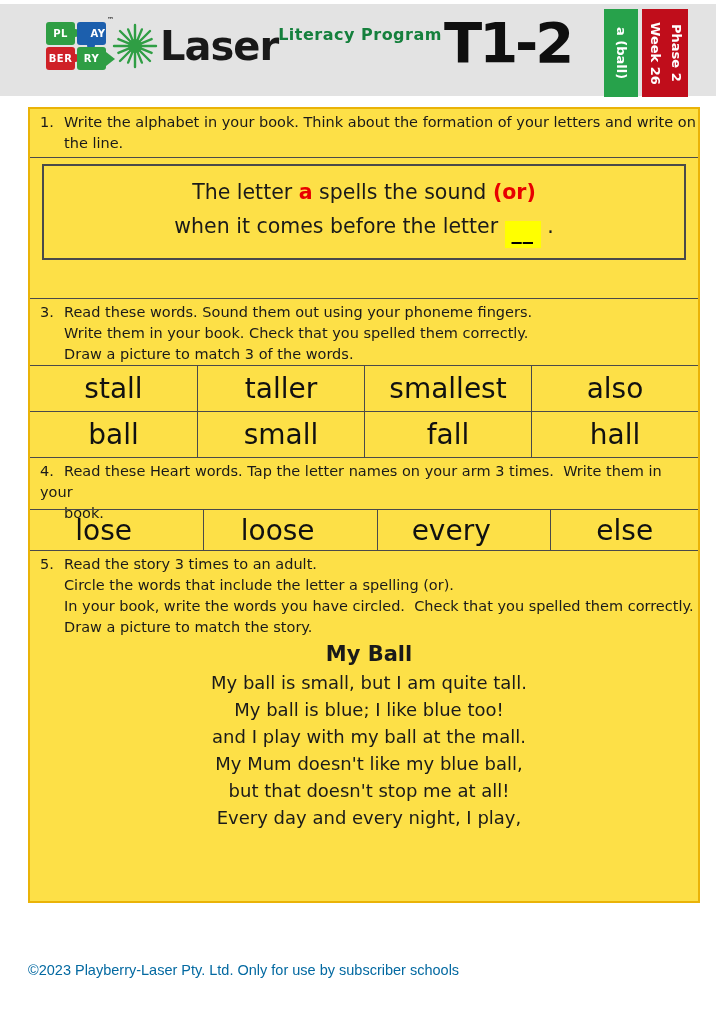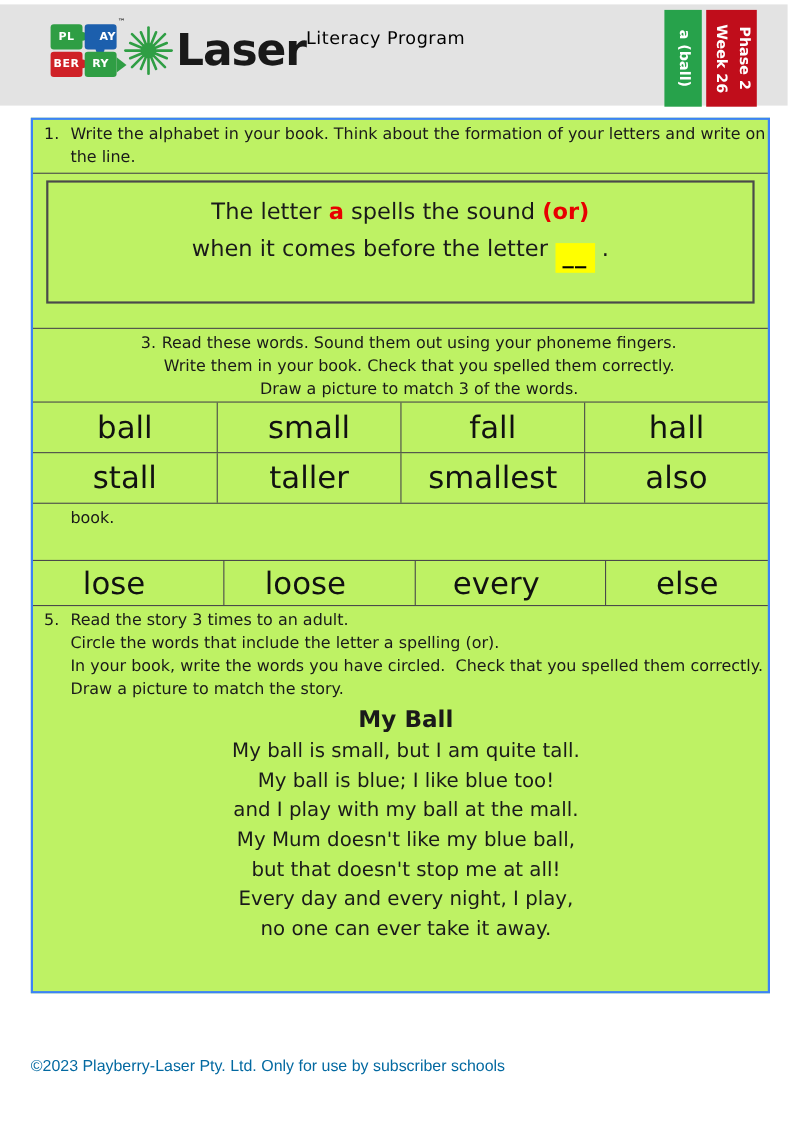--- a/index.html
+++ b/index.html
@@ -17,47 +17,47 @@
   .p-pl { background:#2f9e44; } .p-pl .knob { right:-4px; top:7px; background:#2f9e44; }
   .p-ay { background:#1c5fad;padding-left:13px; } .p-ay .knob { left:10px; bottom:-4px; background:#1c5fad; }
   .p-ber { background:#cf2127; } .p-ber .knob { right:-4px; top:7px; background:#cf2127; }
   .p-ry { background:#2f9e44; }
   .p-ry .arrow { position:absolute; right:-9px; top:5px; width:0; height:0;
                  border-top:7px solid transparent; border-bottom:7px solid transparent; border-left:9px solid #2f9e44; }
   .tm { position:absolute; right:-8px; top:-6px; font-size:7px; color:#333; font-weight:bold; }
   .burst { margin-left:6px; margin-right:2px; }
   .brand-col { display:flex; line-height:1; }
   .brand { font-size:40px; font-weight:800; color:#191919; letter-spacing:-1px; }
-  .brand-sub { font-size:16px; font-weight:normal; color:#000000; margin-top:1px; letter-spacing:.5px; }
+  .brand-sub { font-size:16px; font-weight:bold; color:#15803d; margin-top:1px; letter-spacing:.5px; }
   .brand-code { font-size:56px; font-weight:900; color:#0f0f0f; letter-spacing:-3px; line-height:.9; margin-left:2px; margin-top:-6px; }
 
   .tab { position:absolute; top:9px; height:88px; display:flex; align-items:center; justify-content:center; }
   .tab-sound { left:604px; width:34px; background:#27a24b; }
   .tab-phase { left:642px; width:46px; background:#c00d1b; }
   .vtxt { writing-mode:vertical-rl; color:#fff; font-weight:bold; font-size:13px; text-align:center; line-height:1.5; white-space:nowrap; }
   .tab-phase .vtxt div { line-height:1.6; }
 
   
   .sheet { position:absolute; left:28px; top:107px; width:672px; height:796px;
-           border:2px solid #3b82f6; background:#bef264; display:flex; flex-direction:column; }
+           border:2px solid #eab308; background:#fde047; display:flex; flex-direction:column; }
   .sec { border-top:1.5px solid #4a4a4a; }
   .sec:first-child { border-top:none; }
   .instr { font-size:14.5px; line-height:21px; padding-top:3px; }
   .iline { padding-left:10px; white-space:pre-wrap; }
   .iline .num { display:inline-block; width:24px; }
   .iline.cont { padding-left:34px; }
 
   .sec1 { height:48px; }
   .sec2 { height:141px; }
-  .sec3 { height:67px;text-align:center; }
+  .sec3 { height:67px; }
   .sec4 { height:52px; }
   .sec5 { flex:1; }
 
   
-  .rulebox { margin:3px 12px 0 12px; height:112px; border:2px solid #4a4a4a; text-align:center;
+  .rulebox { margin:3px 12px 0 12px; height:96px; border:2px solid #4a4a4a; text-align:center;
              font-size:20.5px; line-height:34px; padding-top:9px; }
   .red { color:#e80000; font-weight:bold; }
   .blank { display:inline-block; background:#ffff00; min-width:36px; height:27px; vertical-align:-6px;
            font-weight:bold; color:#000; text-align:center; line-height:22px; letter-spacing:1px; }
 
   
   .wgrid { display:flex; flex-direction:column; }
   .wrow { display:flex; border-top:1.5px solid #4a4a4a; }
   .wrow.h46 { height:46px; } .wrow.h41 { height:41px;gap:26px; }
   .wcell { flex:1 1 25%; border-left:1.5px solid #4a4a4a; display:flex; align-items:center; justify-content:center;
@@ -108,20 +108,21 @@
           <line x1="23" y1="5" x2="23" y2="41" transform="rotate(67.5 23 23)"></line>
           <line x1="23" y1="5" x2="23" y2="41" transform="rotate(112.5 23 23)"></line>
           <line x1="23" y1="5" x2="23" y2="41" transform="rotate(157.5 23 23)"></line>
         </g>
         <circle cx="23" cy="23" r="7" fill="#2f9e44"></circle>
       </svg>
       <div class="brand-col">
         <span class="brand">Laser</span>
         <span class="brand-sub">Literacy Program</span>
       </div>
+      <span class="brand-code">T1-2</span>
     </div>
   </div>
 
   <div class="tab tab-sound">
     <div class="vtxt">a (ball)</div>
   </div>
   <div class="tab tab-phase">
     <div class="vtxt">
       <div>Phase 2</div>
       <div>Week 26</div>
@@ -142,35 +143,36 @@
       </div>
     </div>
 
     <div class="sec sec3 instr">
       <div class="iline"><span class="num">3.</span><span>Read these words. Sound them out using your phoneme fingers.</span></div>
       <div class="iline cont">Write them in your book. Check that you spelled them correctly.</div>
       <div class="iline cont">Draw a picture to match 3 of the words.</div>
     </div>
 
     <div class="wgrid">
+      <div class="wrow h46">
+        <div class="wcell">stall</div>
+        <div class="wcell">taller</div>
+        <div class="wcell">smallest</div>
+        <div class="wcell">also</div>
+      </div>
       <div class="wrow h46">
         <div class="wcell">ball</div>
         <div class="wcell">small</div>
         <div class="wcell">fall</div>
         <div class="wcell">hall</div>
       </div>
-      <div class="wrow h46">
-        <div class="wcell">stall</div>
-        <div class="wcell">taller</div>
-        <div class="wcell">smallest</div>
-        <div class="wcell">also</div>
-      </div>
     </div>
 
     <div class="sec sec4 instr">
+      <div class="iline"><span class="num">4.</span><span>Read these Heart words. Tap the letter names on your arm 3 times.  Write them in your</span></div>
       <div class="iline cont">book.</div>
     </div>
 
     <div class="wgrid">
       <div class="wrow h41">
         <div class="wcell">lose</div>
         <div class="wcell">loose</div>
         <div class="wcell">every</div>
         <div class="wcell">else</div>
       </div>
@@ -183,19 +185,18 @@
       <div class="iline cont">Draw a picture to match the story.</div>
 
       <div class="story">
         <div class="story-title">My Ball</div>
         <div class="story-line">My ball is small, but I am quite tall.</div>
         <div class="story-line">My ball is blue; I like blue too!</div>
         <div class="story-line">and I play with my ball at the mall.</div>
         <div class="story-line">My Mum doesn't like my blue ball,</div>
         <div class="story-line">but that doesn't stop me at all!</div>
         <div class="story-line">Every day and every night, I play,</div>
-        <div class="story-line">no one can ever take it away.</div>
       </div>
     </div>
   </div>
 
   <div class="footer">©2023 Playberry-Laser Pty. Ltd. Only for use by subscriber schools</div>
 </div>
 
 </body></html>

